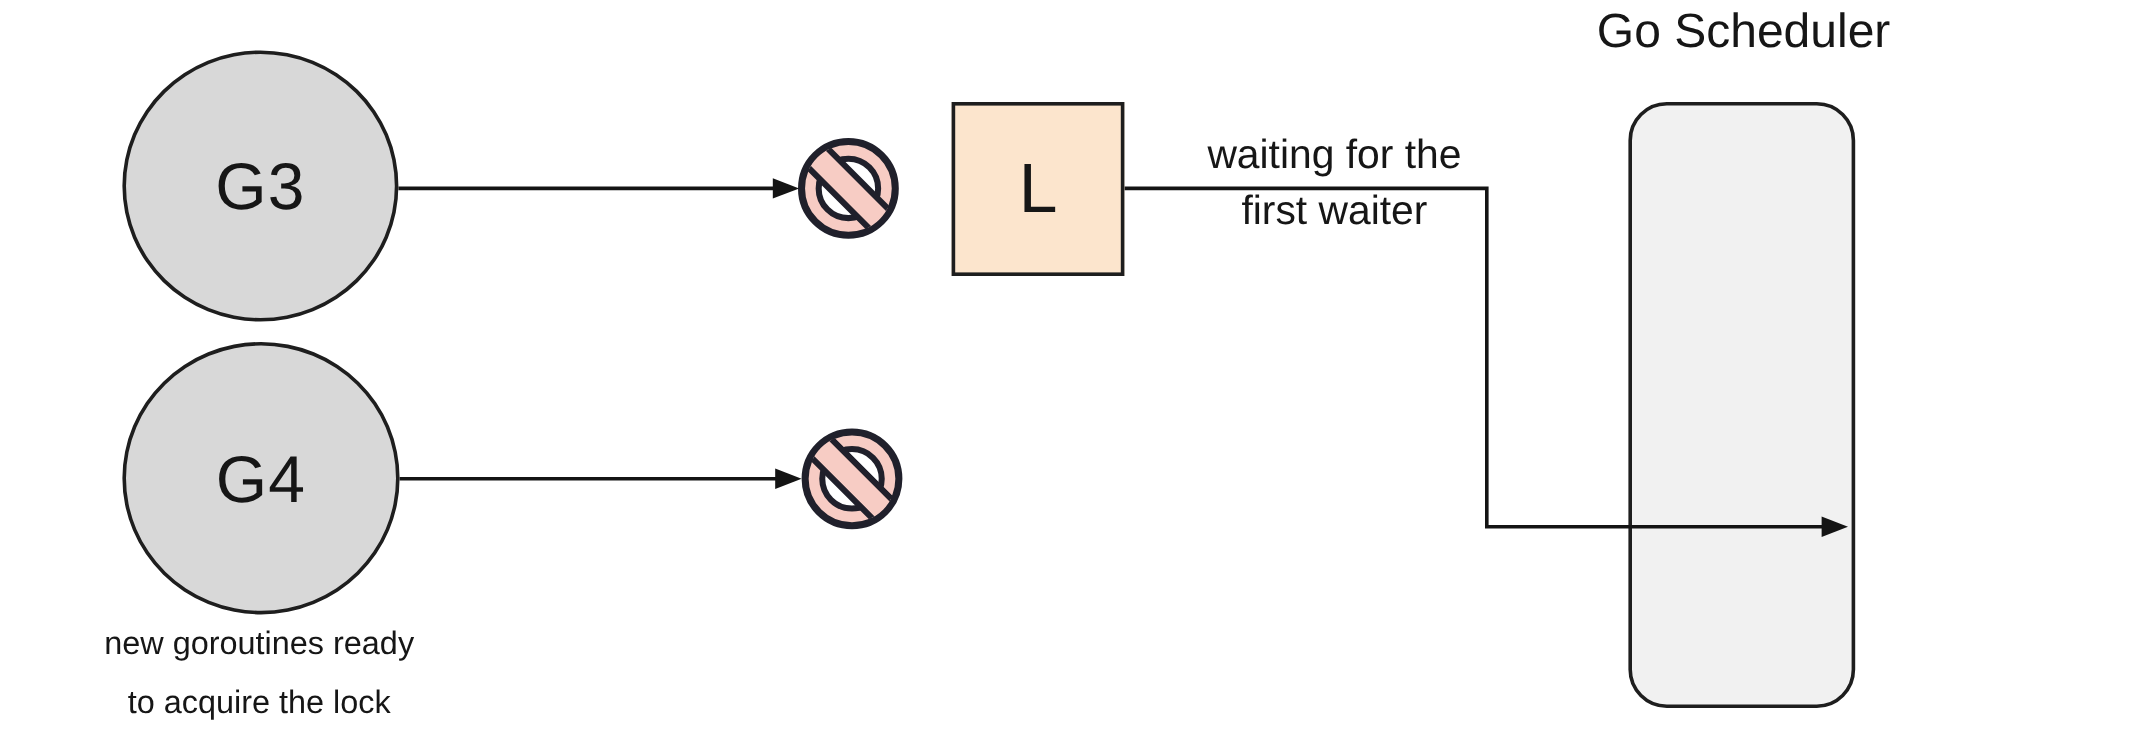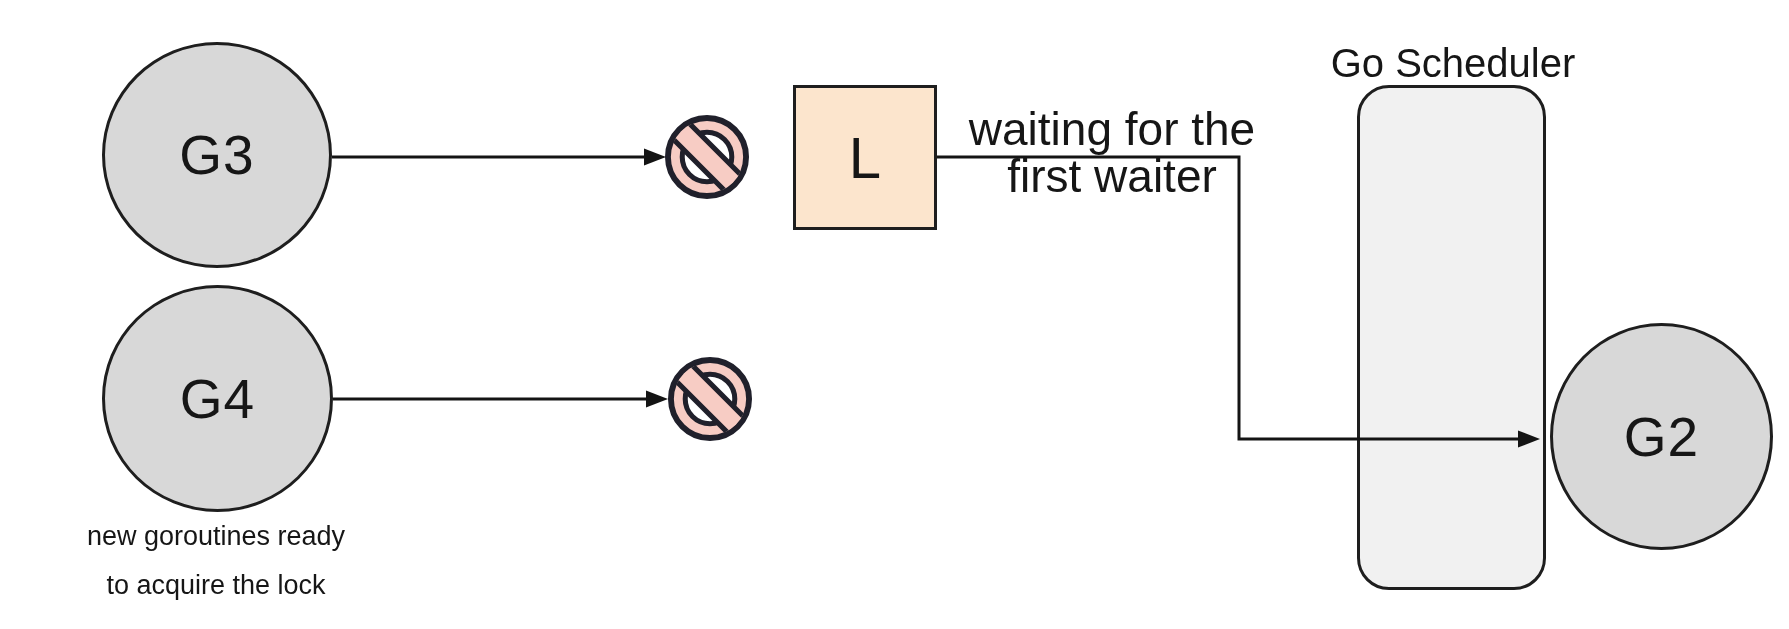--- a/index.html
+++ b/index.html
@@ -109,26 +109,25 @@
     color:var(--text);
     text-align:center;
     white-space:pre-line;
     z-index:4;
   }
   .scheduler-title{
     left:1303px; top:4px;
     width:300px;
     font-size:40px;
     line-height:44px;
-    margin-top:37px;
   }
   .waiting-label{
     left:967px; top:106px;
     width:290px;
-    font-size:46px;
+    font-size:34px;
     line-height:47px;
   }
   .ready-label{
     left:16px; top:512px;
     width:400px;
     font-size:27px;
     line-height:49px;
   }
 </style>
 </head>
@@ -178,23 +177,20 @@
   </svg>
 
   <div class="node node-g3">
     <span class="node-label">G3</span>
   </div>
 
   <div class="node node-g4">
     <span class="node-label">G4</span>
   </div>
 
-  <div class="node node-g2">
-    <span class="node-label">G2</span>
-  </div>
 
   <div class="lock-box">
     <span class="lock-label">L</span>
   </div>
 
   <div class="txt scheduler-title">Go Scheduler</div>
 
   <div class="txt waiting-label">waiting for the
 first waiter</div>
 

